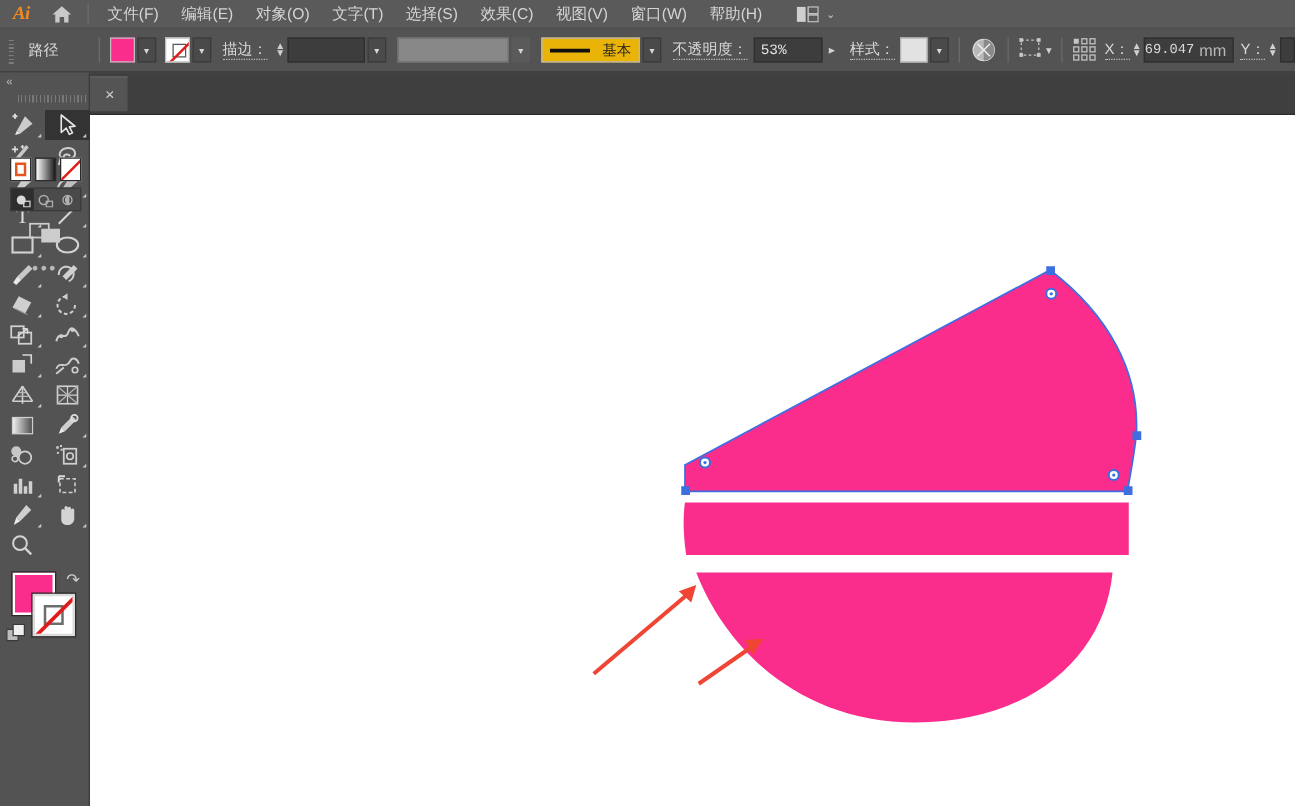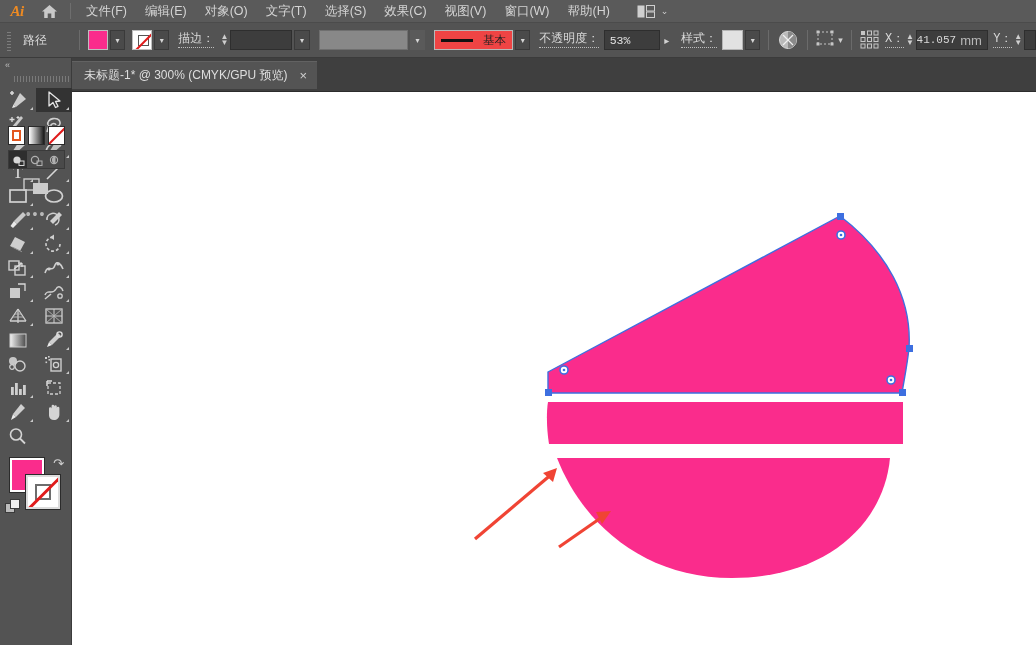--- a/index.html
+++ b/index.html
@@ -51,21 +51,21 @@
     background-image: repeating-linear-gradient(to bottom, #8a8a8a 0 1px, transparent 1px 3px);
     background-size: 4px 100%;
     background-repeat: no-repeat;
     background-position: 3px 4px;
     opacity: .75;
   }
   .cb-label {
     color: #d8d8d8; font-size: 12px; white-space: nowrap;
     display: flex; align-items: center; height: 35px;
   }
-  .cb-label.dotted { border-bottom: 1px dotted #bdbdbd; height: 15px; line-height:15px;font-family:Liberation Mono, monospace; }
+  .cb-label.dotted { border-bottom: 1px dotted #bdbdbd; height: 15px; line-height:15px; }
   .cb-sep { width: 1px; height: 20px; background: #6b6b6b; margin: 0 8px; }
 
   .swatch-box {
     width: 22px; height: 20px; border: 1px solid #bfbfbf; background: #fa2c8c;
   }
   .swatch-none {
     width: 22px; height: 20px; border: 1px solid #bfbfbf; background: #fff;
     position: relative; overflow: hidden;
   }
   .swatch-none::after {
@@ -88,21 +88,21 @@
   }
   .field-dark {
     height: 20px; background: #3d3d3d; border: 1px solid #2e2e2e;
     color: #d8d8d8; font-size: 11px; display: flex; align-items: center;
     padding: 0 5px; font-family: "Liberation Mono", monospace;
   }
   .field-grey {
     height: 20px; background: #888888; border: 1px solid #6f6f6f;
   }
   .field-light {
-    height: 20px; background: #ef4444; border: 1px solid #b8b8b8;
+    height: 20px; background: #eab308; border: 1px solid #b8b8b8;
     color: #222; font-size: 11.5px; display: flex; align-items: center;
     justify-content: flex-end; padding: 0 6px; gap: 6px;
   }
   .stroke-line { flex: 1; height: 3px; background: #111; margin-right: 4px; }
   .opacity-field {
     width: 62px; height: 20px; background: #3d3d3d; border: 1px solid #2e2e2e;
     color: #e2e2e2; font-size: 11.5px; display: flex; align-items: center;
     padding-left: 5px; font-family: "Liberation Mono", monospace;
   }
   .arrow-btn {
@@ -340,35 +340,34 @@
       </svg>
     </div>
 
     <div style="width:6px"></div>
     <div class="cb-label dotted">X：</div>
     <div class="stepper">
       <span>▲</span>
         <span>▼</span>
     </div>
     <div class="field-dark" style="width:72px;justify-content:flex-end;gap:4px;">
-      <span>41.057</span>
+      <span>69.047</span>
       <span class="unit-txt">mm</span>
     </div>
     <div style="width:6px"></div>
     <div class="cb-label dotted">Y：</div>
     <div class="stepper">
       <span>▲</span>
         <span>▼</span>
     </div>
     <div class="field-dark" style="width:10px"></div>
   </div>
 
   <div class="tabbar">
     <div class="doc-tab">
-      <span>未标题-1* @ 300% (CMYK/GPU 预览)</span>
       <span class="tab-close">×</span>
     </div>
   </div>
 
   <div class="toolbar">
     <div class="tb-collapse">«</div>
     <div class="tb-grip"></div>
 
     <div class="tool-grid">
 

